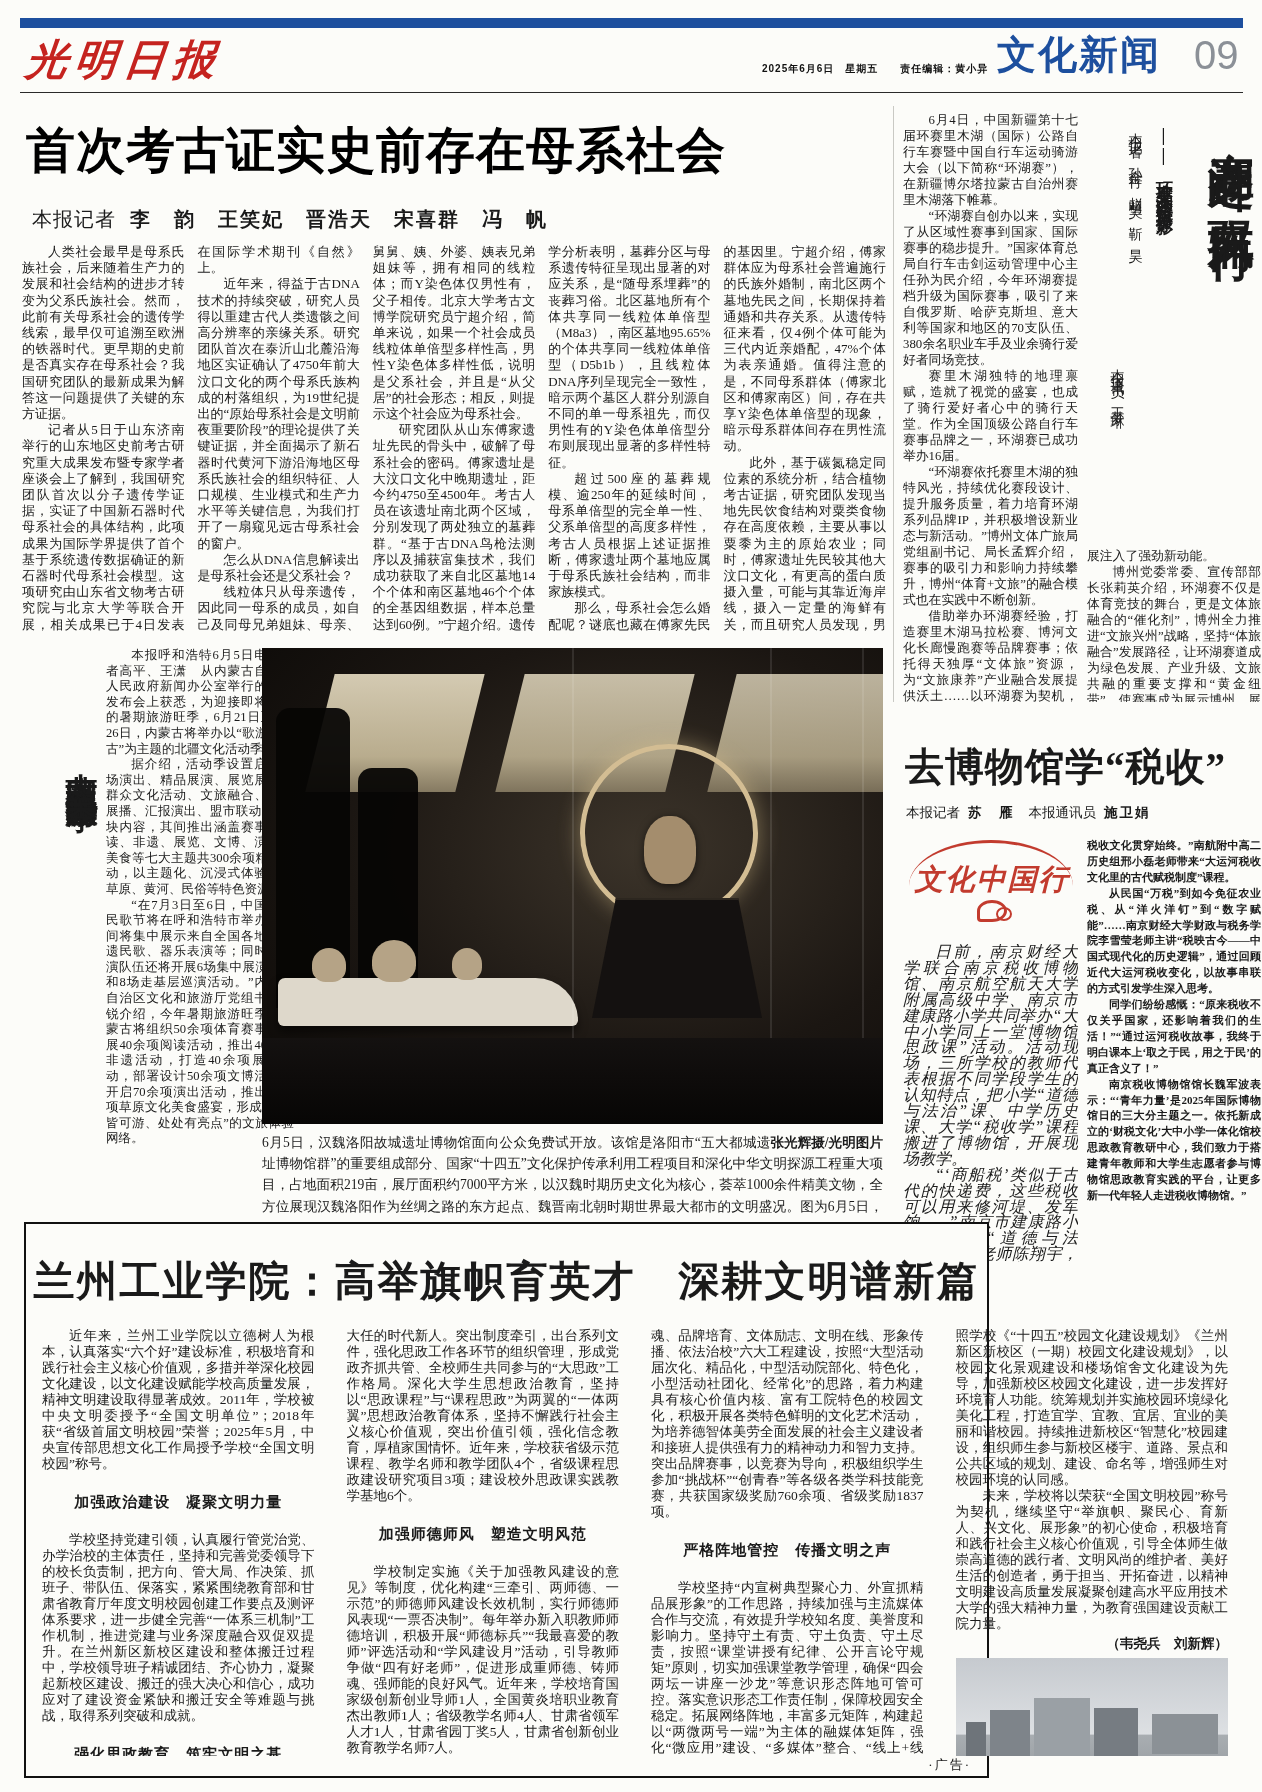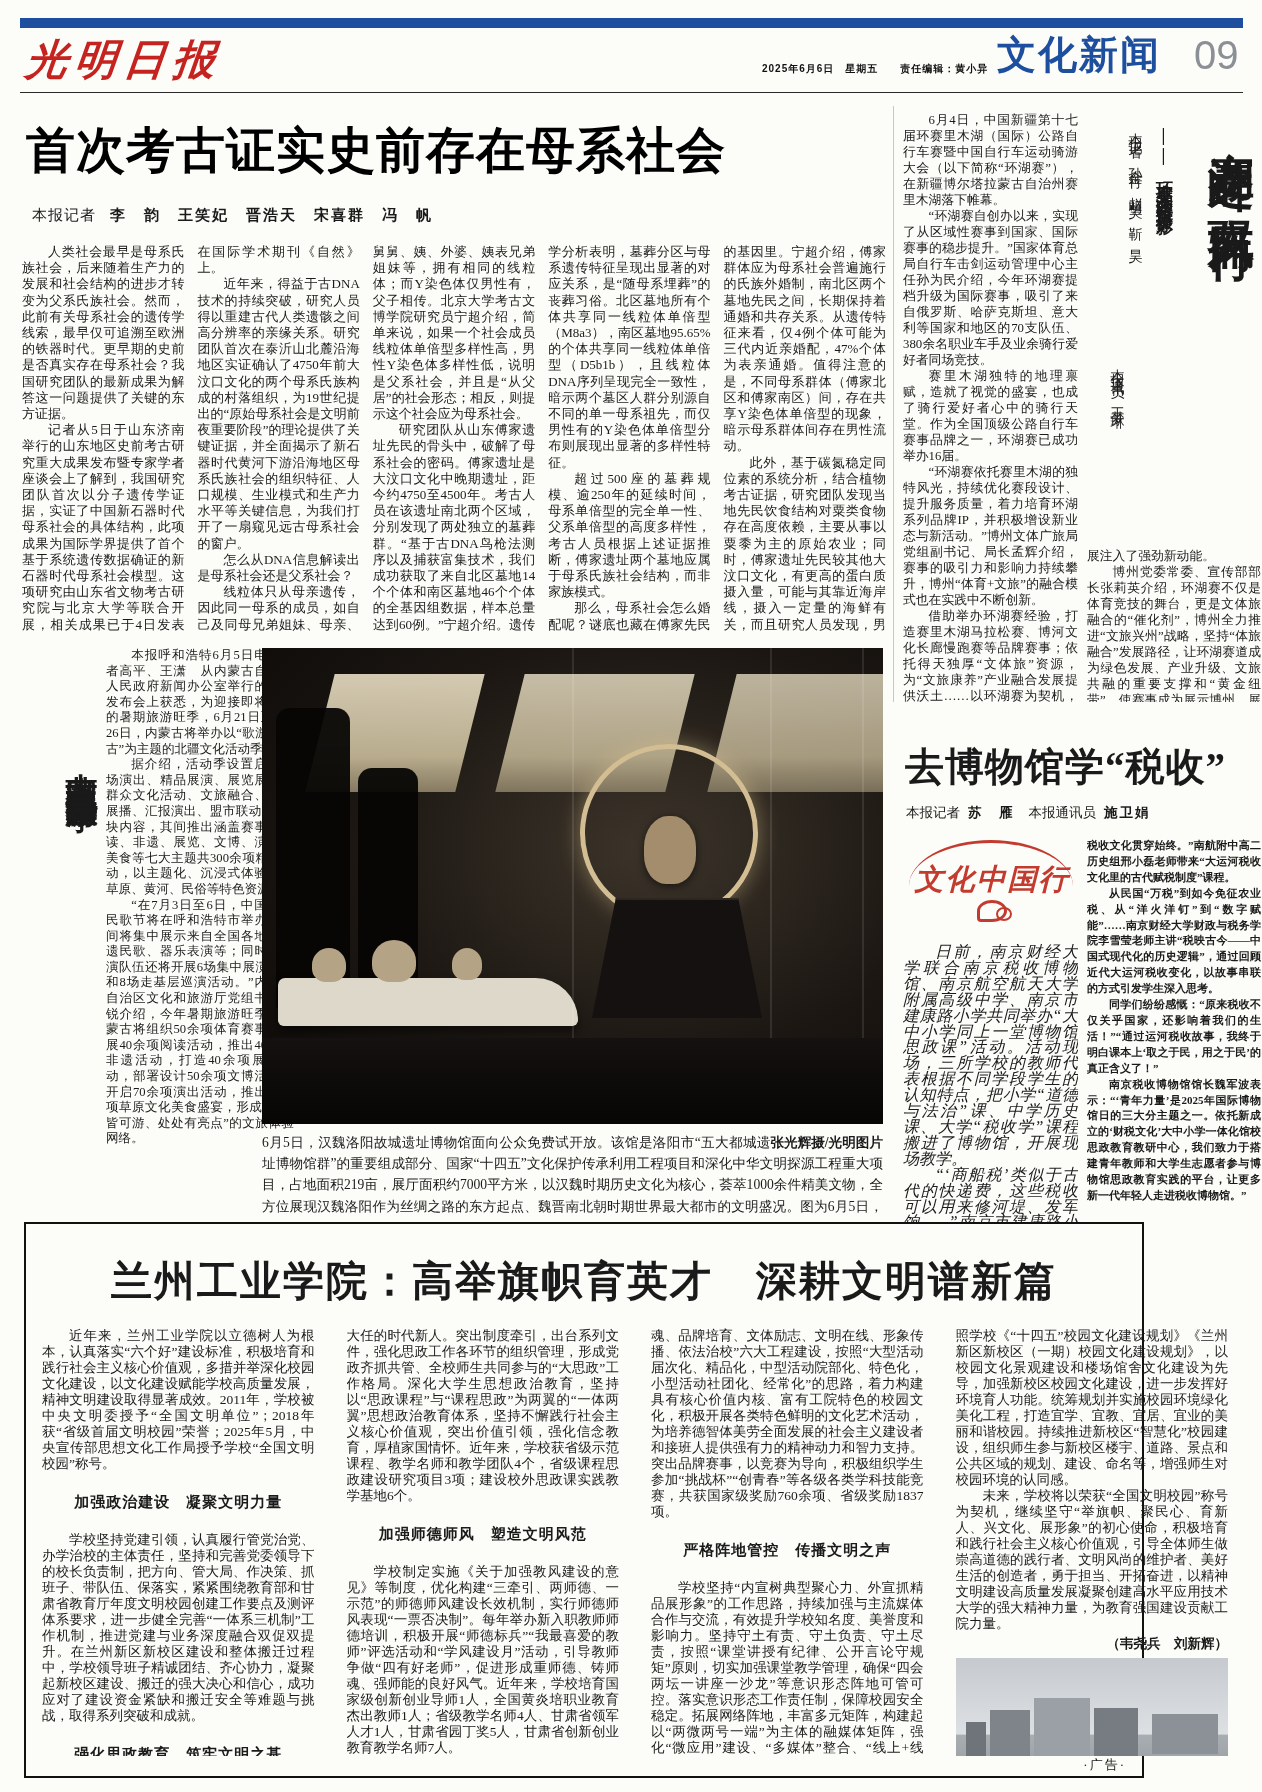--- a/index.html
+++ b/index.html
@@ -14,21 +14,21 @@
   .dateline { position:absolute; left:762px; top:62px; font-size:10px; color:#111; letter-spacing:1px;
               font-family:"Liberation Sans","DejaVu Sans",sans-serif; font-weight:bold; }
   .section-title { position:absolute; left:997px; top:28px; font-size:39px; font-weight:900; letter-spacing:2px; }
   .page-number { position:absolute; left:1194px; top:33px; font-size:40px; color:#8b9097;
                  font-family:"Liberation Sans","DejaVu Sans",sans-serif; }
   .header-rule { position:absolute; left:20px; top:92px; width:1223px; height:1px; background:#2a2a2a; }
 
   
   .lead-headline { position:absolute; left:26px; top:118px; width:840px; font-size:49px; font-weight:900;
                    letter-spacing:1px; color:#000; }
-  .lead-byline { position:absolute; left:32px; top:206px; font-size:15px; letter-spacing:1px; }
+  .lead-byline { position:absolute; left:32px; top:206px; font-size:20px; letter-spacing:1px; }
   .lead-byline .names { font-weight:bold; margin-left:14px; letter-spacing:2px; }
   .lead-body { position:absolute; left:22px; top:244px; width:864px; height:400px; overflow:hidden;
                column-count:5; column-gap:13px; font-size:13px; line-height:16.2px; text-align:justify; }
 
   .v-rule { position:absolute; left:893px; top:106px; width:1px; height:596px; background:#c9c9c4; }
 
   
   .race-col1 { position:absolute; left:903px; top:112px; width:175px; height:590px; overflow:hidden;
                font-size:12.8px; line-height:16px; text-align:justify; }
   .race-col2 { position:absolute; left:1087px; top:548px; width:174px; height:154px; overflow:hidden;
@@ -95,21 +95,21 @@
   .cch-cloud { position:absolute; left:72px; top:62px; width:30px; height:22px; border:3px solid;
                border-radius:50% 50% 50% 4px; }
   .cch-cloud::after { content:""; position:absolute; left:16px; top:4px; width:12px; height:10px;
                       border:2px solid; border-color:inherit; border-radius:50%; }
   .mt-col1 { position:absolute; left:903px; top:944px; width:175px; height:318px; overflow:hidden;
              font-size:16px; line-height:15.9px; text-align:justify;font-style:italic; }
   .mt-col2 { position:absolute; left:1087px; top:838px; width:174px; height:424px; overflow:hidden;
              font-size:11px; line-height:15.9px; text-align:justify;font-weight:bold; }
 
   
-  .bottom-box { position:absolute; left:24px; top:1222px; width:1120px; height:556px; border:2px solid #111;
+  .bottom-box { position:absolute; left:24px; top:1222px; width:965px; height:556px; border:2px solid #111;
                 background:#fcfcf9; }
   .bottom-title { position:absolute; left:0; top:30px; width:100%; text-align:center; font-size:41px;
                   font-weight:900; letter-spacing:2px; }
   .bottom-cols { position:absolute; left:16px; top:104px; width:1186px; height:428px; display:flex; gap:32px;
                  overflow:hidden; }
   .bottom-col { flex:1 1 0; overflow:hidden; font-size:13.5px; line-height:16px; text-align:justify; }
   .campus-photo { position:relative; width:100%; height:146px; margin-top:6px; overflow:hidden;
                   background:linear-gradient(180deg,#c6cacf 0%,#dde0e3 52%,#a8adb1 53%,#8d9398 100%); }
   .cp-bld { position:absolute; background:#878d92; }
   .cp-bld.b1 { left:34px;  top:52px; width:40px; height:46px; background:#7e848a; }

